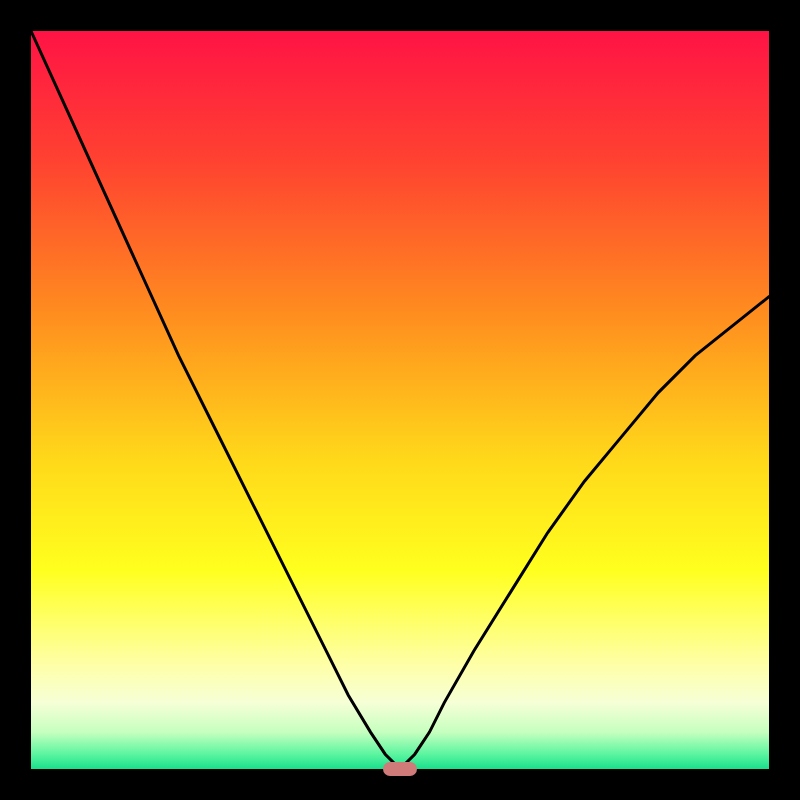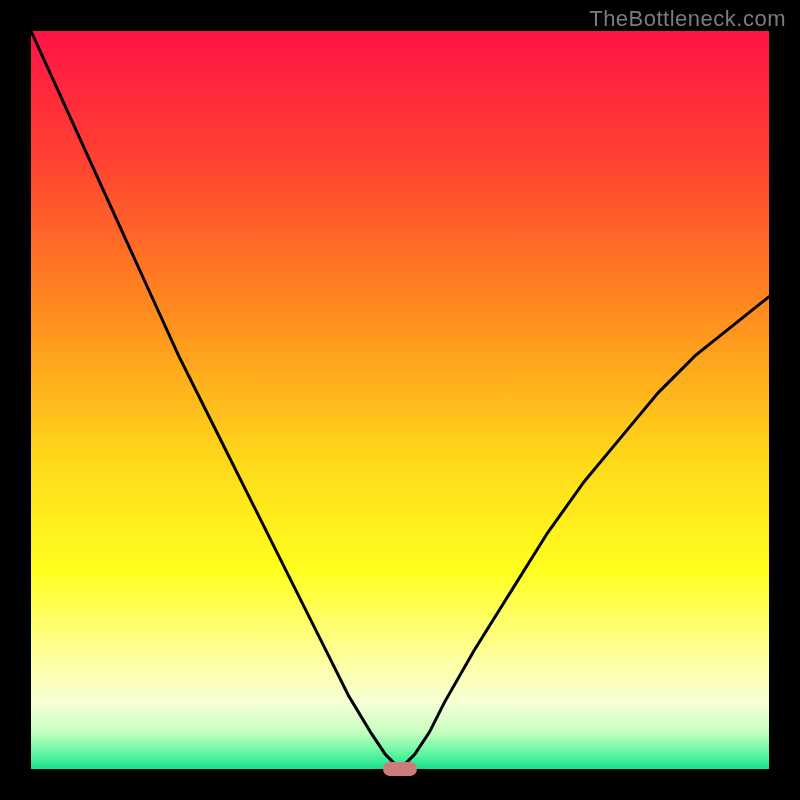--- a/index.html
+++ b/index.html
@@ -30,21 +30,20 @@
     position: absolute;
     inset: 0;
     z-index: 10;
   }
 </style>
 </head>
 <body>
 
 <div class="stage">
 
-  <div class="watermark">TheBottleneck.com</div>
 
   <svg class="chart" viewBox="0 0 800 800" preserveAspectRatio="none">
     <defs>
       <linearGradient id="bg-grad" x1="0" y1="0" x2="0" y2="1">
           <stop offset="0%" stop-color="#ff1345"></stop>
           <stop offset="18%" stop-color="#ff4330"></stop>
           <stop offset="38%" stop-color="#ff8c1f"></stop>
           <stop offset="57.99999999999999%" stop-color="#ffd81a"></stop>
           <stop offset="73%" stop-color="#ffff1e"></stop>
           <stop offset="86%" stop-color="#feffa8"></stop>

